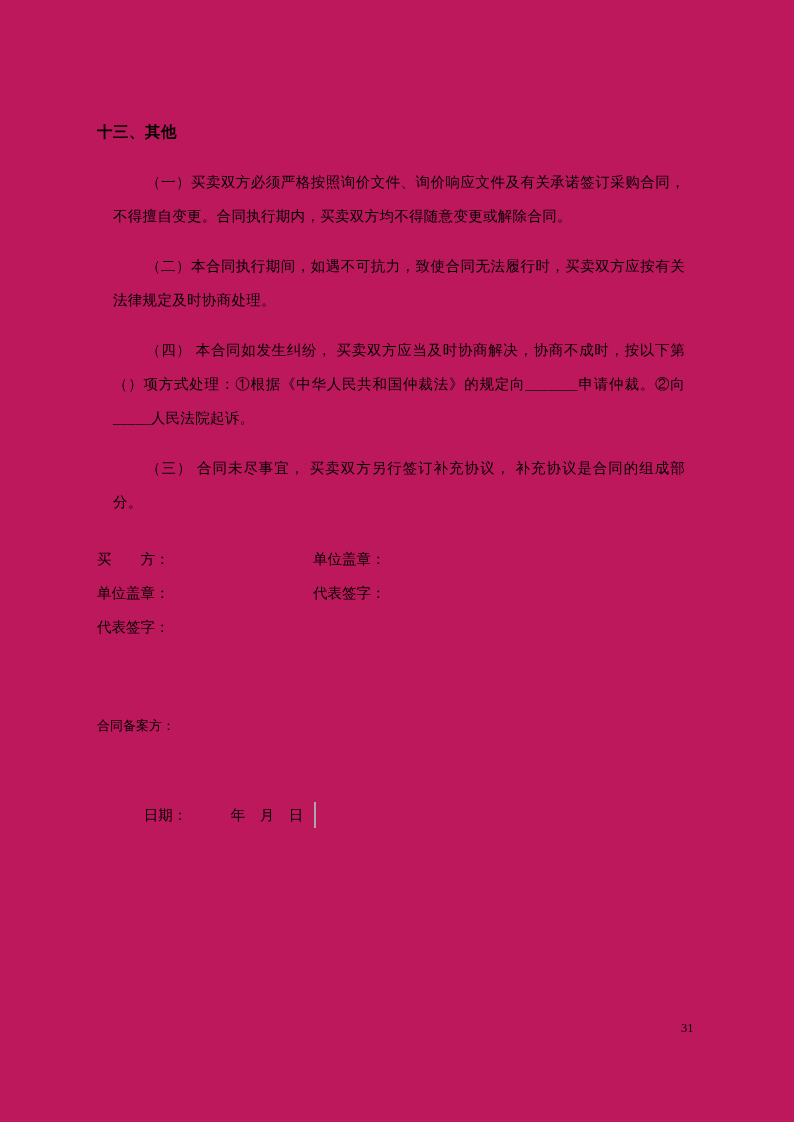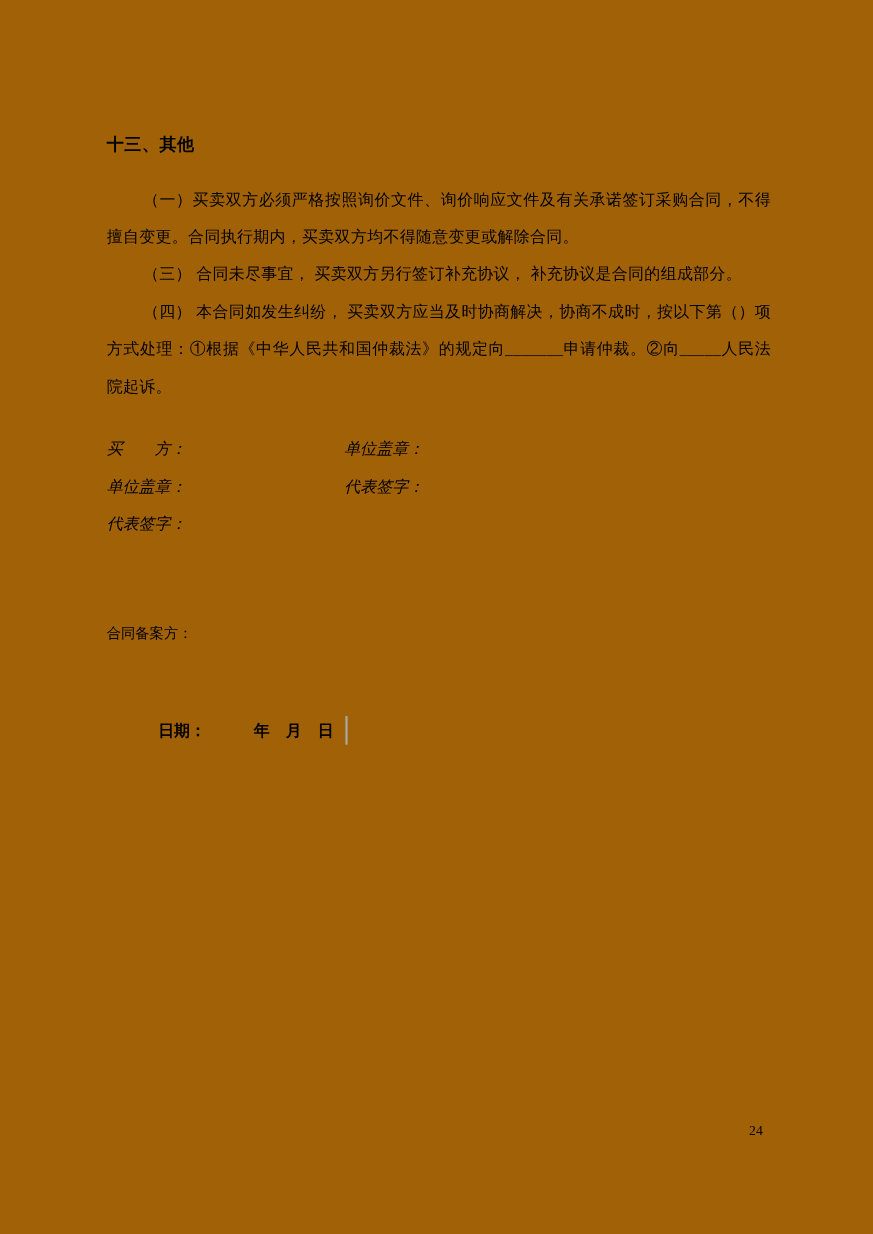--- a/index.html
+++ b/index.html
@@ -4,71 +4,69 @@
 <style>
   html, body {
     margin: 0;
     padding: 0;
     background: #ffffff;
   }
   .page {
     position: relative;
     width: 794px;
     height: 1122px;
-    background: #a16207;
+    background: #be185d;
     overflow: hidden;
     font-family: "Liberation Serif", "DejaVu Serif", serif;
     color: #000000;
   }
   .content {
     position: absolute;
     left: 97px;
     top: 123px;
     width: 604px;
   }
   .section-title {
     font-size: 15.5px;
     font-weight: bold;
     line-height: 18px;
     margin: 0 0 24px 0;
     letter-spacing: 0.5px;
   }
   .para {
     font-size: 14.5px;
     line-height: 34px;
-    margin: 0;
+    margin: 16px;
     text-align: justify;
     text-indent: 33px;
     letter-spacing: 0.3px;
   }
   .sig-grid {
     margin-top: 23px;
     display: grid;
     grid-template-columns: 216px 1fr;
     grid-auto-rows: 34px;
-    font-style: italic;
   }
   .sig-cell {
     font-size: 14.5px;
     line-height: 34px;
     white-space: pre;
   }
   .filing-line {
     margin-top: 65px;
     font-size: 13px;
     line-height: 34px;
     white-space: pre;
   }
   .date-line {
     margin-top: 21px;
     margin-left: 25px;
     font-size: 14.5px;
     line-height: 34px;
     white-space: pre;
-    font-weight: bold;
   }
   .text-cursor {
     display: inline-block;
     width: 1.5px;
     height: 26px;
     background: #a8a8a8;
     vertical-align: middle;
     margin-left: 11px;
     margin-top: -3px;
   }
@@ -83,37 +81,38 @@
 </head>
 <body>
 
 <div class="page">
   <div class="content">
 
     <h1 class="section-title">十三、其他</h1>
 
     <p class="para">（一）买卖双方必须严格按照询价文件、询价响应文件及有关承诺签订采购合同，不得擅自变更。合同执行期内，买卖双方均不得随意变更或解除合同。</p>
 
+    <p class="para">（二）本合同执行期间，如遇不可抗力，致使合同无法履行时，买卖双方应按有关法律规定及时协商处理。</p>
+
+    <p class="para">（四） 本合同如发生纠纷， 买卖双方应当及时协商解决，协商不成时，按以下第（）项方式处理：①根据《中华人民共和国仲裁法》的规定向_______申请仲裁。②向_____人民法院起诉。</p>
 
     <p class="para">（三） 合同未尽事宜， 买卖双方另行签订补充协议， 补充协议是合同的组成部分。</p>
-
-    <p class="para">（四） 本合同如发生纠纷， 买卖双方应当及时协商解决，协商不成时，按以下第（）项方式处理：①根据《中华人民共和国仲裁法》的规定向_______申请仲裁。②向_____人民法院起诉。</p>
 
     <div class="sig-grid">
       <span class="sig-cell">买　　方：</span>
 
       <span class="sig-cell">单位盖章：</span>
       <span class="sig-cell">单位盖章：</span>
 
       <span class="sig-cell">代表签字：</span>
       <span class="sig-cell">代表签字：</span>
     </div>
 
     <div class="filing-line">合同备案方：</div>
 
     <div class="date-line">
       <span>日期：　　　年　月　日</span><span class="text-cursor"></span>
     </div>
 
   </div>
 
-  <div class="page-number">24</div>
+  <div class="page-number">31</div>
 </div>
 
 </body></html>

